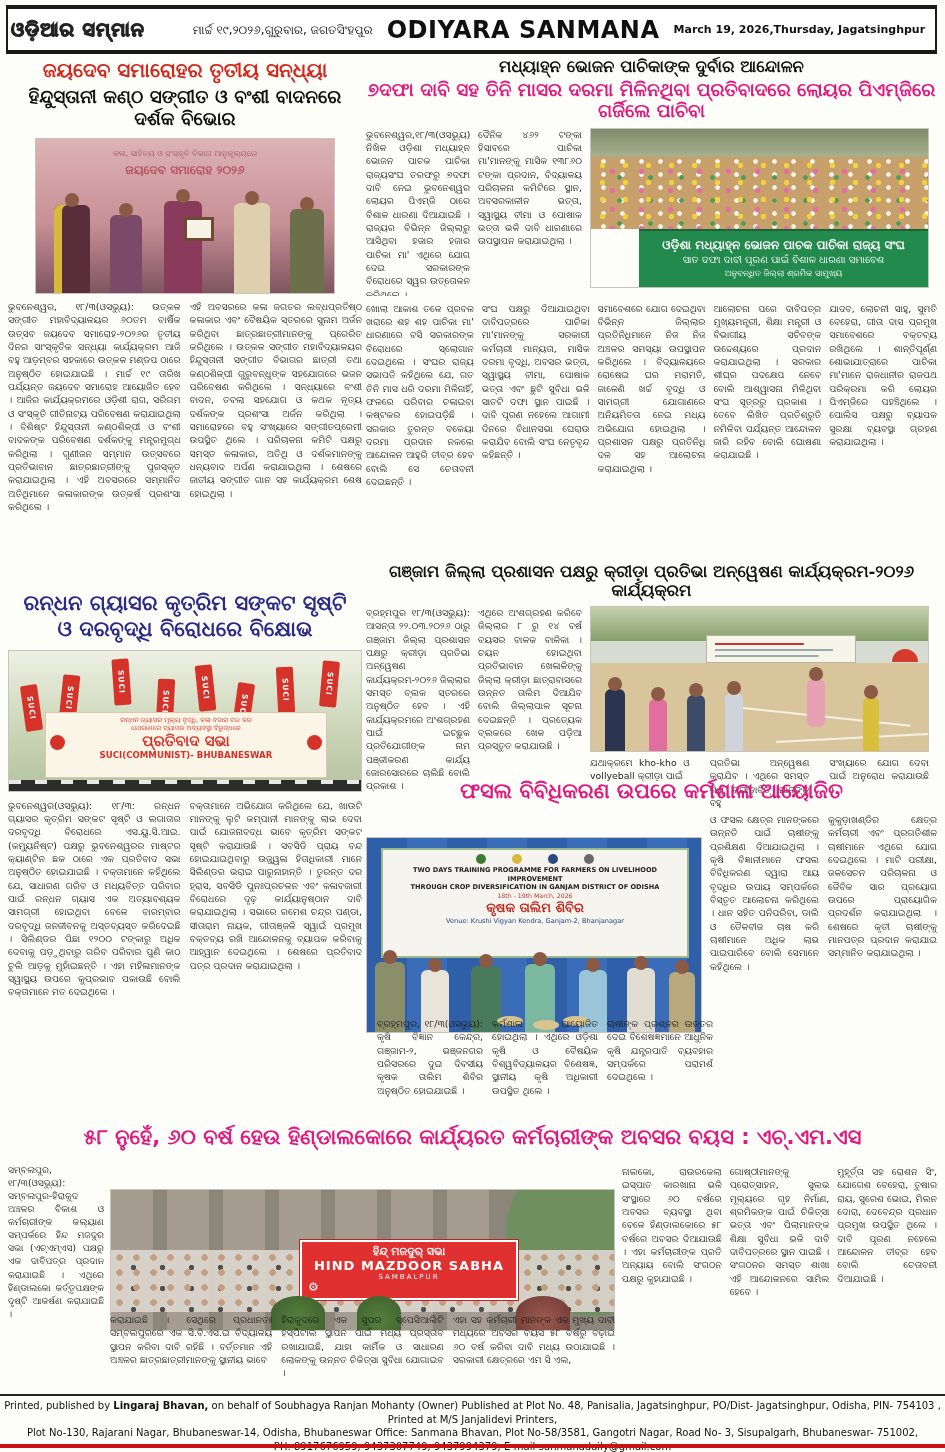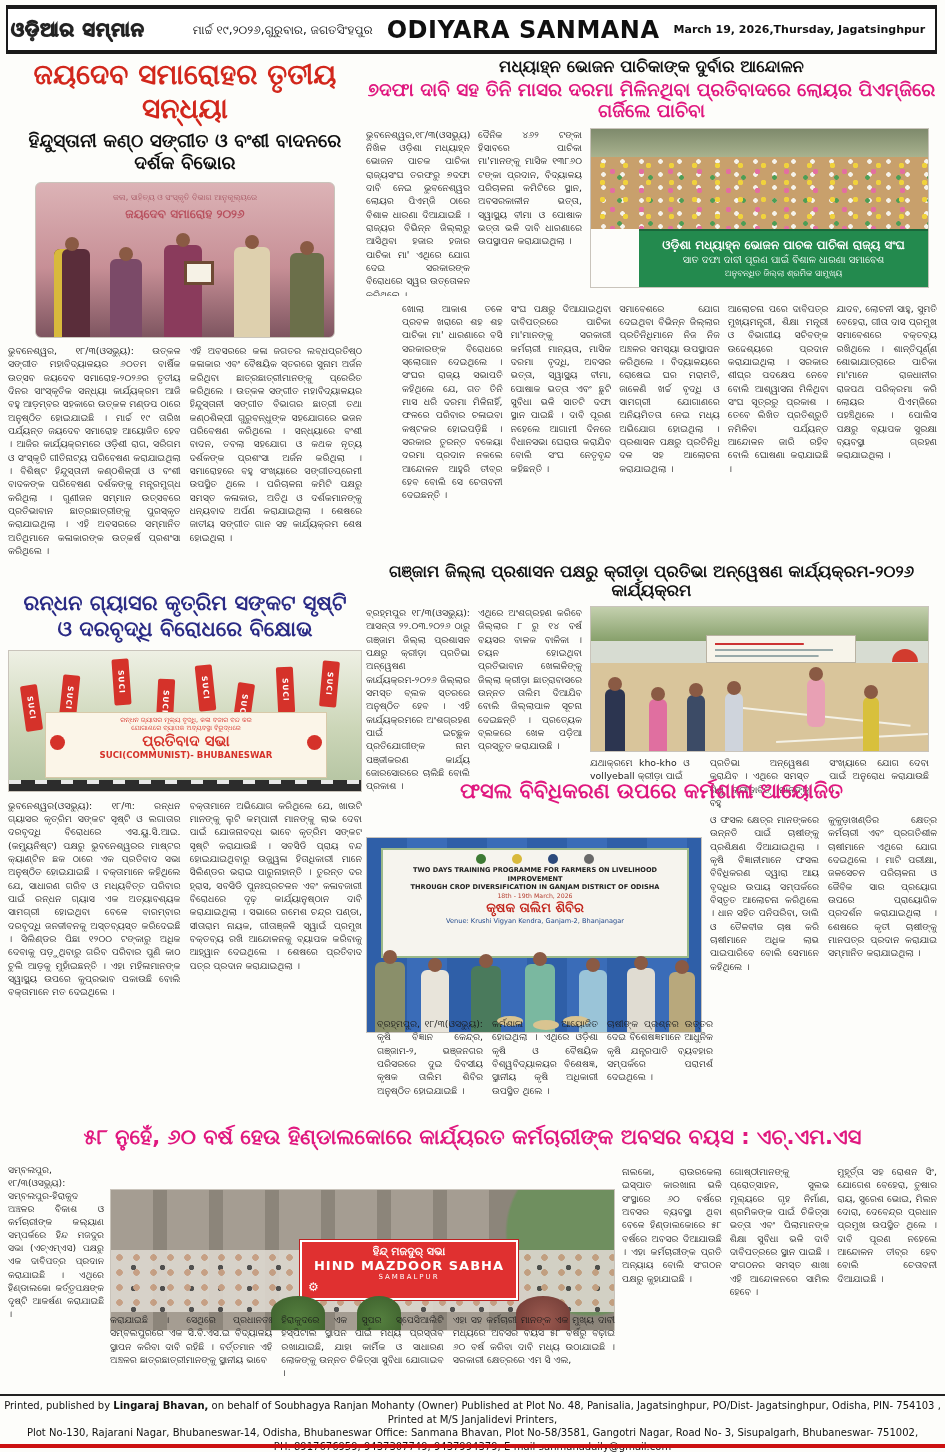--- a/index.html
+++ b/index.html
@@ -27,21 +27,21 @@
   .hl-navy { color:#2b2b85; }
   .hl-blk { color:#101010; }
 
   
   .photo { position:relative; overflow:hidden; border:1px solid #c9c4bb; }
   .fig { position:absolute; bottom:0; border-radius:6px 6px 0 0; }
   .fig:before { content:""; position:absolute; top:-12px; left:50%; transform:translateX(-50%);
     width:14px; height:14px; border-radius:50%; background:#8a5a44; }
 
   
-  .photoA { background:linear-gradient(#dcb3b6 0%, #c78f96 55%, #7e5560 100%);border-radius:6px; }
+  .photoA { background:linear-gradient(#dcb3b6 0%, #c78f96 55%, #7e5560 100%); }
   .photoA .backline1 { position:absolute; top:10px; width:100%; text-align:center; font-size:8px; color:#a85a66; }
   .photoA .backline2 { position:absolute; top:24px; width:100%; text-align:center; font-size:12px; font-weight:bold; color:#b8505e; }
   .certificate { position:absolute; left:148px; bottom:52px; width:30px; height:24px; background:#f6f2e6; border:3px solid #6e4a34; }
 
   
   .photoB { display:flex; flex-direction:column; }
   .photoB .trees { height:28px; background:linear-gradient(#7e8a6c,#a8b28e); }
   .photoB .crowd { flex:1; background-color:#c8a06c;
     background-image:
       radial-gradient(circle, #f0d23c 0 2.5px, transparent 3px),
@@ -129,21 +129,21 @@
 
   <header class="abs masthead">
     <div class="mast-logo">ଓଡ଼ିଆର ସମ୍ମାନ</div>
     <div class="mast-date-od">ମାର୍ଚ୍ଚ ୧୯,୨୦୨୬,ଗୁରୁବାର, ଜଗତସିଂହପୁର</div>
     <div class="mast-title">ODIYARA SANMANA</div>
     <div class="mast-date-en">March 19, 2026,Thursday, Jagatsinghpur</div>
 
   </header>
 
   <section class="abs" style="left:8px; top:58px; width:354px;">
-    <div class="hl hl-red" style="font-size:28px;">ଜୟଦେବ ସମାରୋହର ତୃତୀୟ ସନ୍ଧ୍ୟା</div>
+    <div class="hl hl-red" style="font-size:20px;">ଜୟଦେବ ସମାରୋହର ତୃତୀୟ ସନ୍ଧ୍ୟା</div>
     <div class="hl hl-blk" style="font-size:18.5px; margin-top:4px;">ହିନ୍ଦୁସ୍ତାନୀ କଣ୍ଠ ସଙ୍ଗୀତ ଓ ବଂଶୀ ବାଦନରେ ଦର୍ଶକ ବିଭୋର</div>
     <div class="photo photoA" style="width:300px; height:156px; margin:8px auto 6px;">
       <div class="backline1">କଳା, ସାହିତ୍ୟ ଓ ସଂସ୍କୃତି ବିଭାଗ ଆନୁକୂଲ୍ୟରେ</div>
       <div class="backline2">ଜୟଦେବ ସମାରୋହ ୨୦୨୬</div>
       <div class="fig" style="left:18px; width:36px; height:88px; background:#5a2d3a; box-shadow:inset 8px 0 0 #d8b93c;"></div>
       <div class="fig" style="left:74px; width:32px; height:78px; background:#7b4a68;"></div>
       <div class="fig" style="left:128px; width:38px; height:92px; background:#8a3b5c;"></div>
       <div class="fig" style="left:198px; width:36px; height:90px; background:#ded0ae;"></div>
       <div class="fig" style="left:254px; width:34px; height:84px; background:#6b6f4a;"></div>
       <div class="certificate"></div>
@@ -163,21 +163,21 @@
       <div class="photo photoB" style="width:339px; height:160px;">
         <div class="trees"></div>
         <div class="crowd"></div>
         <div class="gbanner">
           <div class="gb1">ଓଡ଼ିଶା ମଧ୍ୟାହ୍ନ ଭୋଜନ ପାଚକ ପାଚିକା ରାଜ୍ୟ ସଂଘ</div>
           <div class="gb2">ସାତ ଦଫା ଦାବୀ ପୂରଣ ପାଇଁ ବିଶାଳ ଧାରଣା ସମାବେଶ</div>
           <div class="gb3">ଅନୁବନ୍ଧିତ ଜିଲ୍ଲା ଶ୍ରମିକ ସାମୁଖ୍ୟ</div>
         </div>
       </div>
     </div>
-    <div style="display:flex; gap:8px; margin-top:6px; height:266px;margin-left:36px;">
+    <div style="display:flex; gap:8px; margin-top:6px; height:266px;">
       <div class="bt" style="flex:1;">ଖୋଲା ଆକାଶ ତଳେ ପ୍ରବଳ ଖରାରେ ଶହ ଶହ ପାଚିକା ମା' ଧାରଣାରେ ବସି ସରକାରଙ୍କ ବିରୋଧରେ ସ୍ଲୋଗାନ ଦେଇଥିଲେ । ସଂଘର ରାଜ୍ୟ ସଭାପତି କହିଥିଲେ ଯେ, ଗତ ତିନି ମାସ ଧରି ଦରମା ମିଳିନାହିଁ, ଫଳରେ ପରିବାର ଚଳାଇବା କଷ୍ଟକର ହୋଇପଡ଼ିଛି । ସରକାର ତୁରନ୍ତ ବକେୟା ଦରମା ପ୍ରଦାନ ନକଲେ ଆନ୍ଦୋଳନ ଆହୁରି ତୀବ୍ର ହେବ ବୋଲି ସେ ଚେତାବନୀ ଦେଇଛନ୍ତି ।</div>
       <div class="bt" style="flex:1;">ସଂଘ ପକ୍ଷରୁ ଦିଆଯାଇଥିବା ଦାବିପତ୍ରରେ ପାଚିକା ମା'ମାନଙ୍କୁ ସରକାରୀ କର୍ମଚାରୀ ମାନ୍ୟତା, ମାସିକ ଦରମା ବୃଦ୍ଧି, ଅବସର ଭତ୍ତା, ସ୍ୱାସ୍ଥ୍ୟ ବୀମା, ପୋଷାକ ଭତ୍ତା ଏବଂ ଛୁଟି ସୁବିଧା ଭଳି ସାତଟି ଦଫା ସ୍ଥାନ ପାଇଛି । ଦାବି ପୂରଣ ନହେଲେ ଆଗାମୀ ଦିନରେ ବିଧାନସଭା ଘେରାଉ କରାଯିବ ବୋଲି ସଂଘ ନେତୃବୃନ୍ଦ କହିଛନ୍ତି ।</div>
       <div class="bt" style="flex:1;">ସମାବେଶରେ ଯୋଗ ଦେଇଥିବା ବିଭିନ୍ନ ଜିଲ୍ଲାର ପ୍ରତିନିଧିମାନେ ନିଜ ନିଜ ଅଞ୍ଚଳର ସମସ୍ୟା ଉପସ୍ଥାପନ କରିଥିଲେ । ବିଦ୍ୟାଳୟରେ ରୋଷେଇ ଘର ମରାମତି, ଜାଳେଣି ଖର୍ଚ୍ଚ ବୃଦ୍ଧି ଓ ସାମଗ୍ରୀ ଯୋଗାଣରେ ଅନିୟମିତତା ନେଇ ମଧ୍ୟ ଅଭିଯୋଗ ହୋଇଥିଲା । ପ୍ରଶାସନ ପକ୍ଷରୁ ପ୍ରତିନିଧି ଦଳ ସହ ଆଲୋଚନା କରାଯାଇଥିଲା ।</div>
       <div class="bt" style="flex:1;">ଆଲୋଚନା ପରେ ଦାବିପତ୍ର ମୁଖ୍ୟମନ୍ତ୍ରୀ, ଶିକ୍ଷା ମନ୍ତ୍ରୀ ଓ ବିଭାଗୀୟ ସଚିବଙ୍କ ଉଦ୍ଦେଶ୍ୟରେ ପ୍ରଦାନ କରାଯାଇଥିଲା । ସରକାର ଶୀଘ୍ର ପଦକ୍ଷେପ ନେବେ ବୋଲି ଆଶ୍ୱାସନା ମିଳିଥିବା ସଂଘ ସୂତ୍ରରୁ ପ୍ରକାଶ । ତେବେ ଲିଖିତ ପ୍ରତିଶ୍ରୁତି ନମିଳିବା ପର୍ଯ୍ୟନ୍ତ ଆନ୍ଦୋଳନ ଜାରି ରହିବ ବୋଲି ଘୋଷଣା କରାଯାଇଛି ।</div>
       <div class="bt" style="flex:1;">ଯାଦବ, ଲୋଚନୀ ସାହୁ, ସୁମତି ବେହେରା, ଗୀତା ଦାସ ପ୍ରମୁଖ ସମାବେଶରେ ବକ୍ତବ୍ୟ ରଖିଥିଲେ । ଶାନ୍ତିପୂର୍ଣ୍ଣ ଶୋଭାଯାତ୍ରାରେ ପାଚିକା ମା'ମାନେ ରାଜଧାନୀର ରାଜପଥ ପରିକ୍ରମା କରି ଲୋୟର ପିଏମ୍‌ଜିରେ ପହଞ୍ଚିଥିଲେ । ପୋଲିସ ପକ୍ଷରୁ ବ୍ୟାପକ ସୁରକ୍ଷା ବ୍ୟବସ୍ଥା ଗ୍ରହଣ କରାଯାଇଥିଲା ।</div>
     </div>
   </section>
 
   <section class="abs" style="left:8px; top:590px; width:354px;">
     <div class="hl hl-navy" style="font-size:21px; line-height:1.25;">

